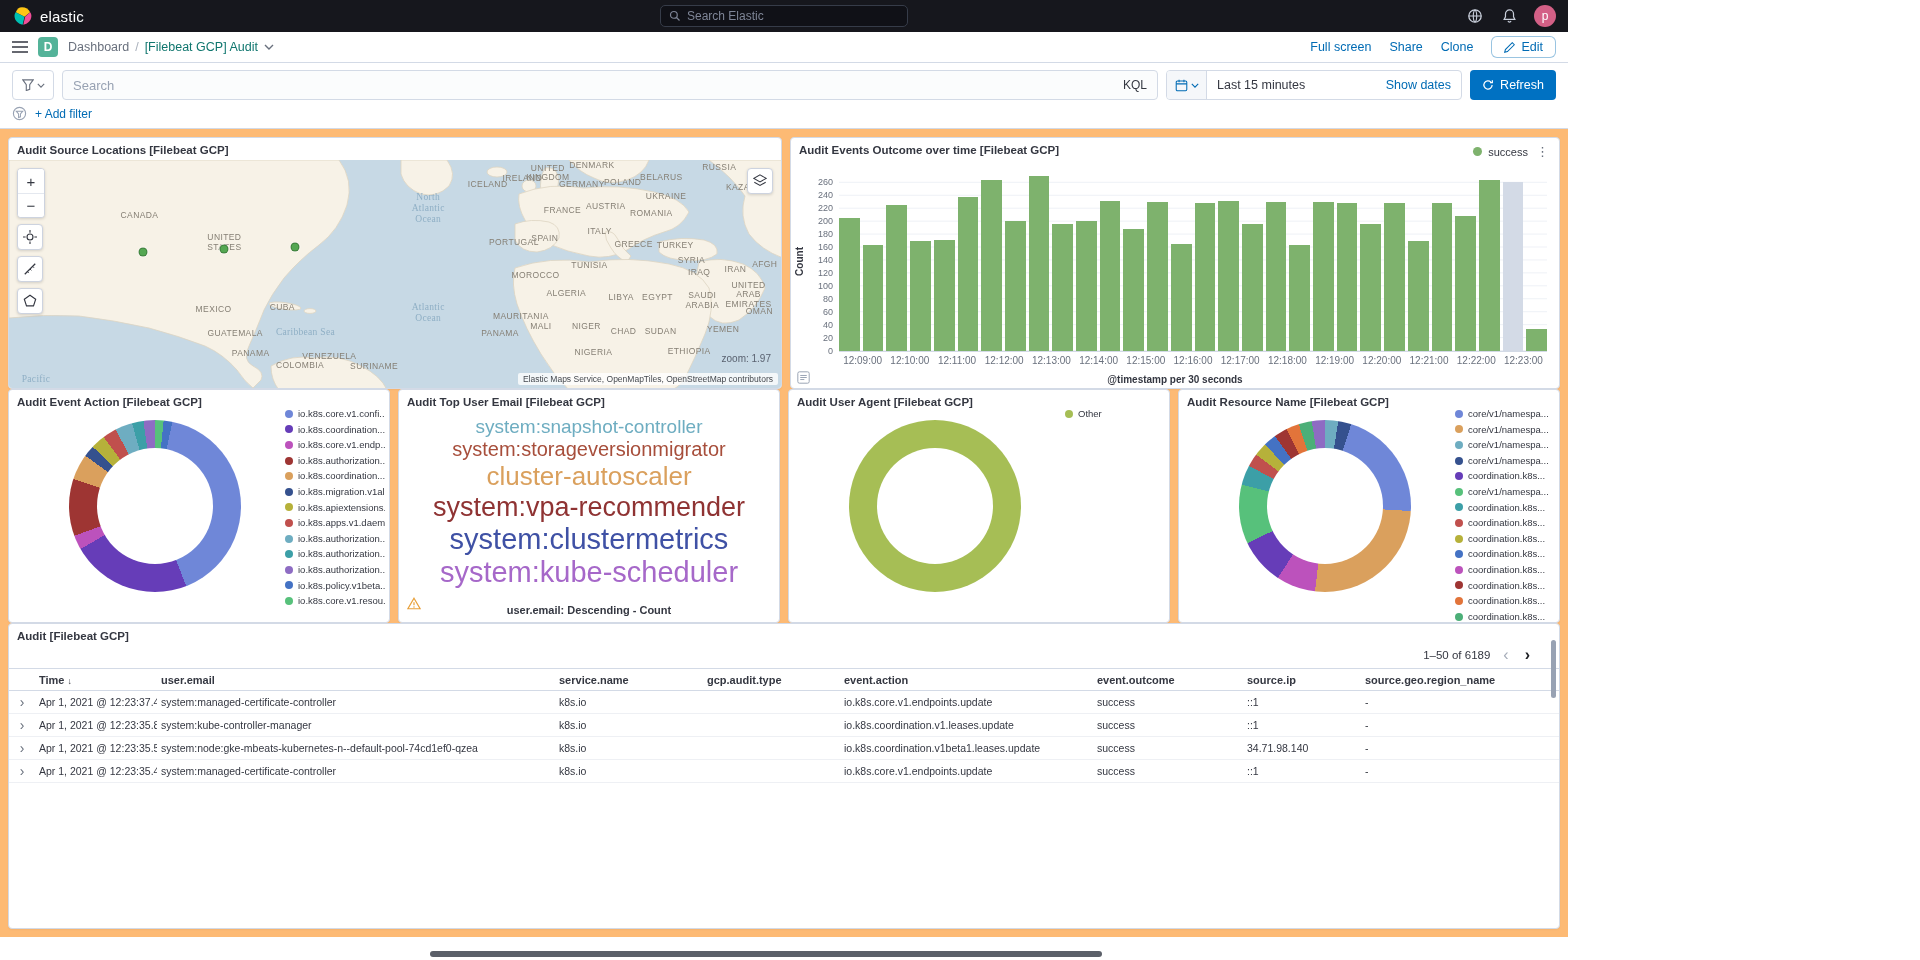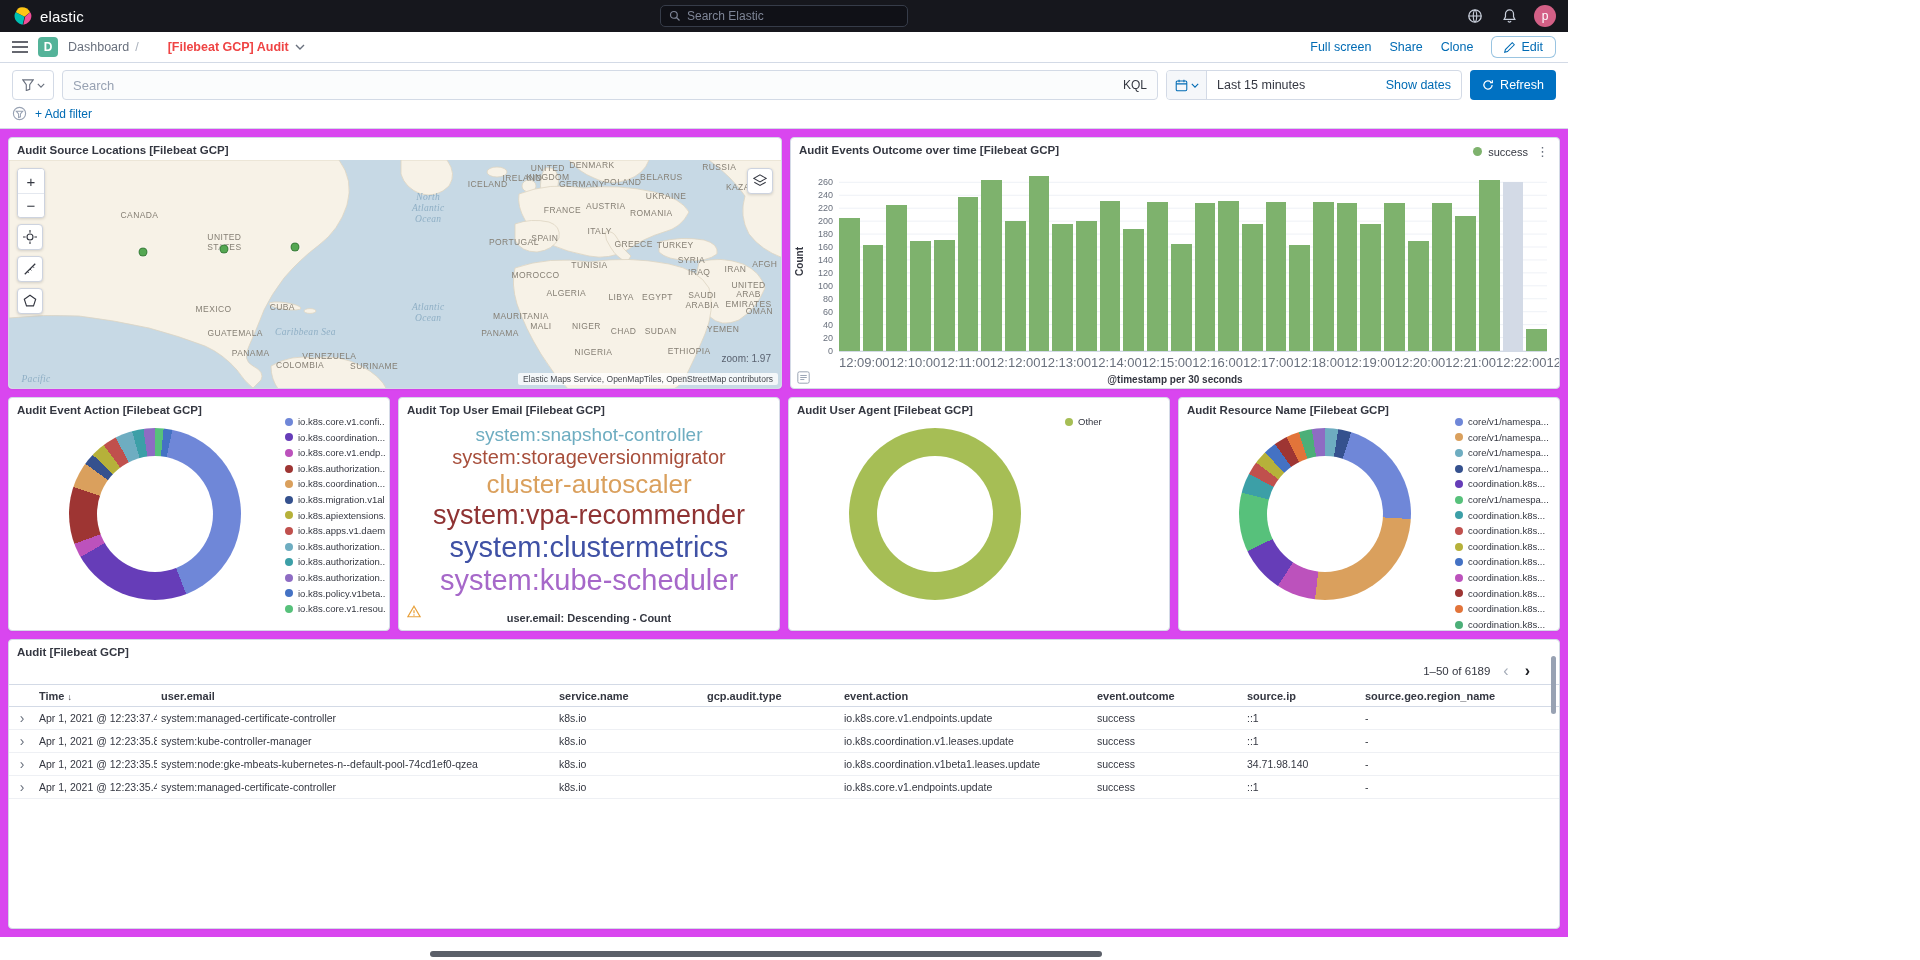--- a/index.html
+++ b/index.html
@@ -19,21 +19,21 @@
   .avatar { width:22px; height:22px; border-radius:50%; background:#d36086; color:#fff; font-size:12px;
     display:flex; align-items:center; justify-content:center; }
 
   
   .navbar { height:31px; background:#fff; border-bottom:1px solid #d3dae6; display:flex; align-items:center; padding:0 12px; gap:10px; }
   .space-badge { width:20px; height:20px; border-radius:4px; background:#54b399; color:#fff; font-size:12px; font-weight:700;
     display:flex; align-items:center; justify-content:center; }
   .crumbs { display:flex; align-items:center; gap:6px; font-size:12.5px; }
   .crumb-root { color:#69707d; cursor:pointer; }
   .crumb-sep { color:#aab1bc; }
-  .crumb-cur { color:#ef4444; font-weight:700;margin-left:23px; }
+  .crumb-cur { color:#0f766e; font-weight:400; }
   .nav-right { margin-left:auto; display:flex; align-items:center; gap:18px; }
   .nav-link { color:#006bb4; font-size:12.5px; cursor:pointer; }
   .edit-btn { display:flex; align-items:center; gap:6px; padding:3px 12px; border:1px solid rgba(0,107,180,.4);
     border-radius:6px; color:#006bb4; font-size:12.5px; font-weight:500; cursor:pointer; background:#fff; }
 
   
   .querysec { background:#fff; border-bottom:1px solid #d3dae6; padding:7px 12px 0; }
   .queryrow { display:flex; gap:8px; height:30px; }
   .savedq { width:42px; border:1px solid #d3dae6; border-radius:4px; background:#fff; display:flex; align-items:center;
     justify-content:center; gap:3px; color:#69707d; cursor:pointer; }
@@ -45,39 +45,39 @@
   .dp-quick { width:40px; align-self:stretch; background:#f5f7fa; border-right:1px solid #d3dae6; display:flex;
     align-items:center; justify-content:center; gap:3px; color:#006bb4; cursor:pointer; }
   .dp-text { flex:1; padding:0 10px; font-size:12.5px; color:#343741; cursor:pointer; }
   .dp-show { padding:0 10px; color:#006bb4; font-size:12.5px; cursor:pointer; }
   .refresh-btn { min-width:86px; background:#0071c2; color:#fff; border:0; border-radius:4px; display:flex; align-items:center;
     justify-content:center; gap:6px; font-size:12.5px; font-weight:500; cursor:pointer; }
   .filterrow { display:flex; align-items:center; gap:8px; padding:6px 0 7px; }
   .addfilter { color:#006bb4; font-size:12px; cursor:pointer; }
 
   
-  .dash { background:#d946ef; padding:8px; height:808px; display:flex; flex-direction:column; gap:8px; }
+  .dash { background:#fdba74; padding:8px; height:808px; display:flex; flex-direction:column; }
   .panel { background:#fff; border:1px solid #d3dae6; border-radius:4px; position:relative; overflow:hidden;
     box-shadow:0 1px 2px rgba(0,0,0,.04); }
   .ptitle { font-size:11.5px; font-weight:700; color:#343741; padding:6px 8px 2px; position:relative; z-index:4; }
   .row1 { display:flex; gap:8px; height:252px; }
   .row2 { display:flex; gap:8px; height:234px; }
   .map-panel { width:774px; }
   .chart-panel { flex:1; }
   .r2 { flex:1; }
   .table-panel { flex:1; min-height:0; }
 
   
   .map-area { position:absolute; top:22px; left:0; right:0; bottom:0; background:#c7d9e5; overflow:hidden; }
   .map-area svg.land { position:absolute; inset:0; }
   .map-overlay { position:absolute; inset:0; }
   .map-label { position:absolute; transform:translate(-50%,-50%); font-size:8.5px; letter-spacing:.4px; color:#857f74;
     white-space:nowrap; text-align:center; line-height:1.15; }
   .map-label.wrap { white-space:normal; max-width:50px; }
-  .map-label.ocean { font-family:"Liberation Serif","DejaVu Serif",serif; font-style:italic; color:#8fafc5;
+  .map-label.ocean { font-family:"Liberation Serif","DejaVu Serif",serif; color:#8fafc5;
     font-size:9.5px; letter-spacing:.3px; }
   .map-marker { position:absolute; width:9px; height:9px; border-radius:50%; border:1px solid rgba(40,90,40,.55);
     transform:translate(-50%,-50%); box-shadow:0 0 0 1px rgba(255,255,255,.4); cursor:pointer; }
   .map-controls { position:absolute; left:8px; top:8px; display:flex; flex-direction:column; gap:6px; z-index:3; }
   .mc-group { background:#fff; border:1px solid #cdd3df; border-radius:4px; box-shadow:0 1px 3px rgba(0,0,0,.15);
     display:flex; flex-direction:column; overflow:hidden; }
   .mc-btn { width:26px; height:24px; display:flex; align-items:center; justify-content:center; font-size:15px; color:#343741;
     background:#fff; cursor:pointer; }
   .mc-btn + .mc-btn { border-top:1px solid #e4e8ef; }
   .mc-single { width:26px; height:26px; background:#fff; border:1px solid #cdd3df; border-radius:4px;
@@ -96,21 +96,21 @@
   .cl-more { color:#69707d; font-size:13px; cursor:pointer; padding:0 2px; }
   .y-title { position:absolute; left:3px; top:38%; writing-mode:vertical-rl; transform:rotate(180deg);
     font-size:10px; font-weight:600; color:#343741; }
   .y-axis { position:absolute; left:16px; top:16px; bottom:36px; width:26px; }
   .ytick { position:absolute; right:0; font-size:9px; color:#69707d; }
   .bar-plot { position:absolute; left:48px; right:12px; top:16px; bottom:36px; display:flex; align-items:flex-end; gap:3px;
     border-bottom:1px solid #d3dae6;
     background-image:linear-gradient(to top,#eef1f6 1px,transparent 1px); background-size:100% 7.4%; background-position:bottom; }
   .bar { flex:1; cursor:pointer; }
   .x-axis { position:absolute; left:48px; right:12px; bottom:19px; height:14px; display:flex; }
-  .xtick { flex:1; text-align:right; font-size:13px; color:#69707d; }
+  .xtick { flex:1; text-align:center; font-size:10px; color:#69707d; }
   .x-caption { position:absolute; left:0; right:0; bottom:3px; text-align:center; font-size:10px; font-weight:600; color:#343741; }
   .legend-toggle { position:absolute; left:6px; bottom:4px; cursor:pointer; }
 
   
   .donut { position:absolute; width:172px; height:172px; border-radius:50%; left:60px; top:30px; cursor:pointer; }
   .donut::after { content:""; position:absolute; inset:28px; background:#fff; border-radius:50%; }
   .panel-legend { position:absolute; top:16px; right:4px; width:100px; }
   .legend-item { display:flex; align-items:center; gap:5px; line-height:15.6px; cursor:pointer; }
   .ldot { width:8px; height:8px; border-radius:50%; flex:0 0 8px; }
   .llabel { font-size:9.5px; color:#343741; white-space:nowrap; overflow:hidden; }

